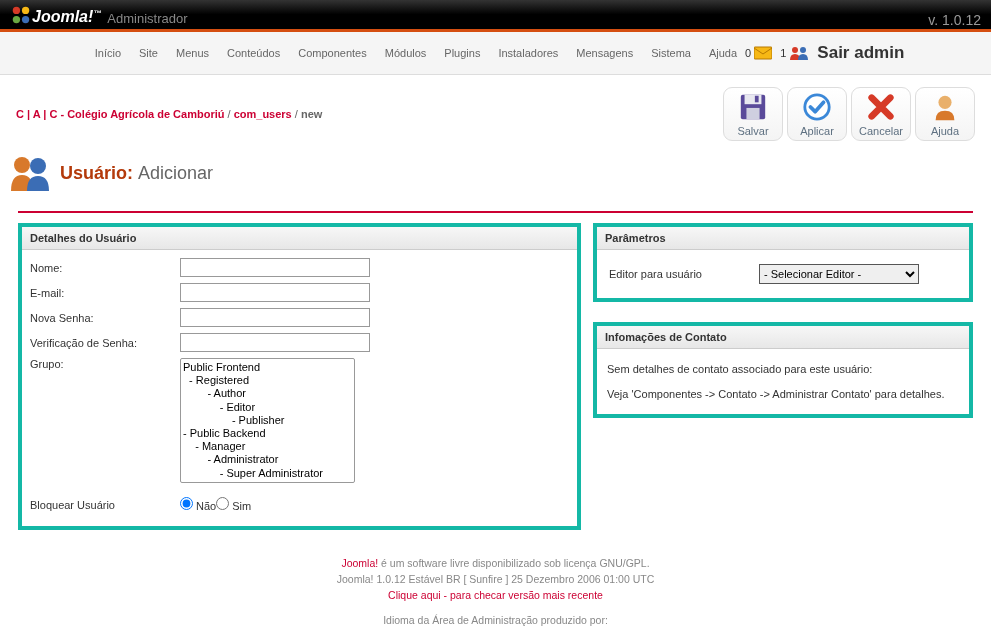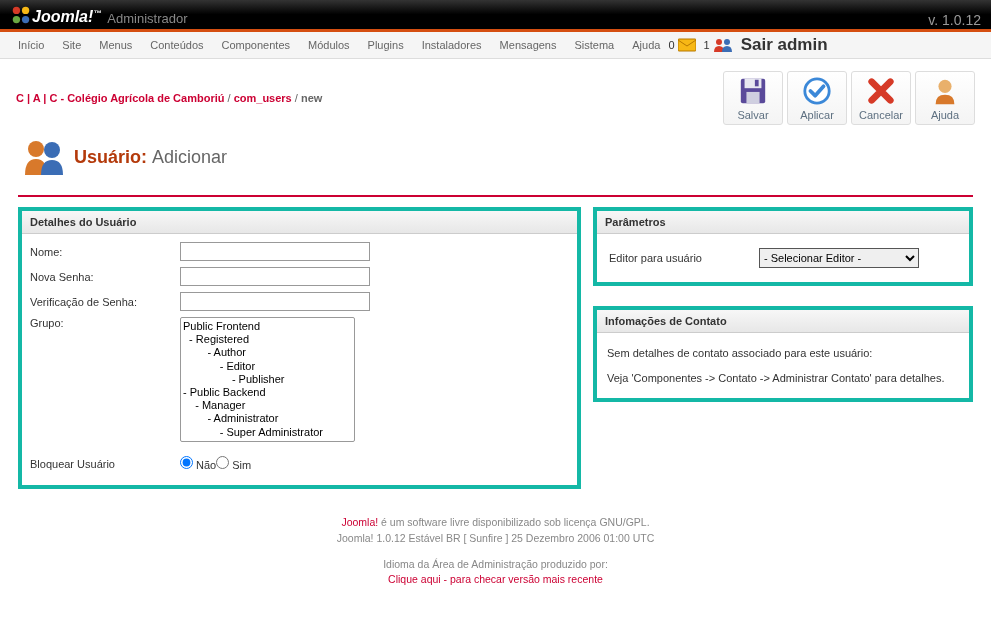--- a/index.html
+++ b/index.html
@@ -11,39 +11,39 @@
 .logo-icon { width: 22px; height: 22px; position: relative; }
 .logo-text { color: #fff; font-size: 16px; font-weight: bold; font-style: italic; }
 .logo-text sup { font-size: 8px; }
 .logo-subtitle { color: #888; font-size: 13px; margin-left: 6px; }
 .version { position: absolute; right: 10px; bottom: 1px; color: #999; font-size: 14px; }
 
 
 .orange-stripe { height: 3px; background: #d54f11; }
 
 
-.menubar { background: #f5f5f5; border-bottom: 1px solid #ddd; height: 27px; display: flex; align-items: center; padding: 10px 10px; justify-content: flex-start; }
+.menubar { background: #f5f5f5; border-bottom: 1px solid #ddd; height: 43px; display: flex; align-items: center; padding: 10px 10px; justify-content: center; }
 .menubar-left { display: flex; gap: 2px; }
 .menubar-left a { color: #666; text-decoration: none; padding: 5px 8px; font-size: 11px; }
 .menubar-right { display: flex; align-items: center; gap: 8px; }
 .status-item { display: flex; align-items: center; gap: 3px; color: #333; font-size: 11px; }
 .logout { color: #333; font-weight: bold; text-decoration: none; font-size: 17px; }
 
 
 .sub-header { display: flex; justify-content: space-between; align-items: center; padding: 12px 16px 6px 16px; }
 .breadcrumb { color: #a94442; font-size: 11px; }
 .breadcrumb a { color: #c03; text-decoration: none; font-weight: bold; }
 .breadcrumb .sep { color: #666; font-weight: normal; }
 .breadcrumb .current { color: #666; font-weight: bold; }
 .toolbar { display: flex; gap: 4px; }
-.toolbar-btn { display: flex; flex-direction: column; align-items: center; justify-content: center; width: 60px; height: 54px; border: 1px solid #ddd; background: linear-gradient(#fff,#f4f4f4); border-radius: 3px; cursor: pointer; text-decoration: none; color: #5e7081; font-size: 11px; gap: 3px; }
+.toolbar-btn { display: flex; flex-direction: column; align-items: center; justify-content: center; width: 60px; height: 54px; border: 1px solid #ddd; background: linear-gradient(#fff,#f4f4f4); border-radius: 9px; cursor: pointer; text-decoration: none; color: #5e7081; font-size: 11px; gap: 3px; }
 .tb-icon { width: 30px; height: 30px; }
 
 
-.page-title-wrap { padding: 4px 18px 10px 22px; }
+.page-title-wrap { padding: 4px 18px 10px 8px; }
 .page-title-row { display: flex; align-items: center; gap: 8px; }
 .page-title-icon { width: 44px; height: 44px; }
 .page-title { font-size: 18px; color: #b43a0b; font-weight: bold; }
 .page-title .action { color: #666; font-weight: normal; }
 .title-divider { height: 2px; background: #c03; margin: 6px 18px 0 18px; }
 
 
 .form-area { display: flex; gap: 12px; padding: 10px 18px 18px 18px; align-items: flex-start; }
 .panel { border: 4px solid #14b8a6; }
 .panel-left { flex: 1; min-width: 560px; }
@@ -181,20 +181,24 @@
 
 <div class="form-area">
   <div class="panel panel-left">
     <div class="panel-header">Detalhes do Usuário</div>
     <div class="panel-body">
       <div class="form-row">
         <label>Nome:</label>
         <input type="text" style="">
       </div>
       <div class="form-row">
+        <label>E-mail:</label>
+        <input type="text" style="">
+      </div>
+      <div class="form-row">
         <label>Nova Senha:</label>
         <input type="password" style="">
       </div>
       <div class="form-row">
         <label>Verificação de Senha:</label>
         <input type="password" style="">
       </div>
       <div class="form-row" style="align-items:flex-start;">
         <label>Grupo:</label>
         <select size="9" class="group-select" id="group-select">
@@ -237,16 +241,16 @@
         <div class="contact-text">Sem detalhes de contato associado para este usuário:</div>
         <div class="contact-text">Veja 'Componentes -&gt; Contato -&gt; Administrar Contato' para detalhes.</div>
       </div>
     </div>
   </div>
 </div>
 
 <div class="footer">
   <div><span class="joomla">Joomla!</span><span> é um software livre disponibilizado sob licença GNU/GPL.</span></div>
   <div>Joomla! 1.0.12 Estável BR [ Sunfire ] 25 Dezembro 2006 01:00 UTC</div>
+  <div><a href="#">Clique aqui - para checar versão mais recente</a></div>
   <div style="margin-top:10px;">Idioma da Área de Administração produzido por:</div>
-  <div><a href="#">Clique aqui - para checar versão mais recente</a></div>
 
 </div>
 
 </body></html>

